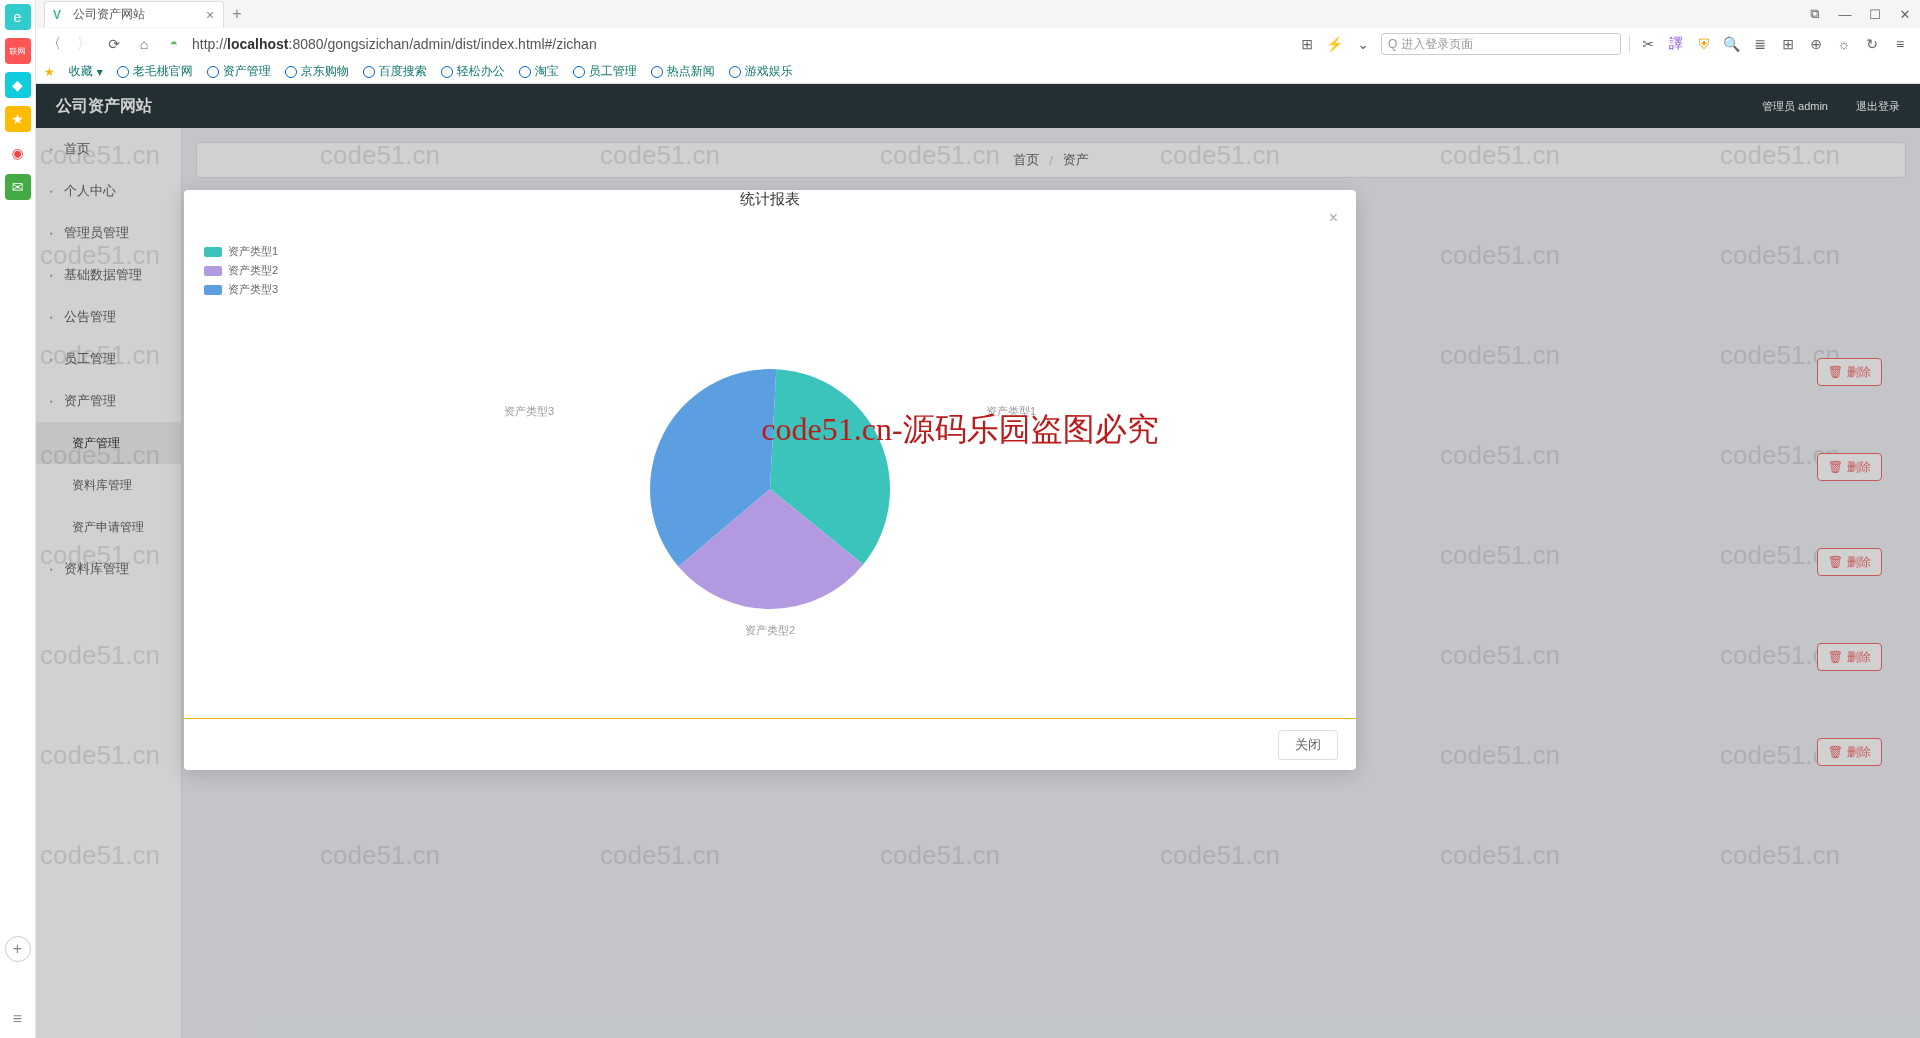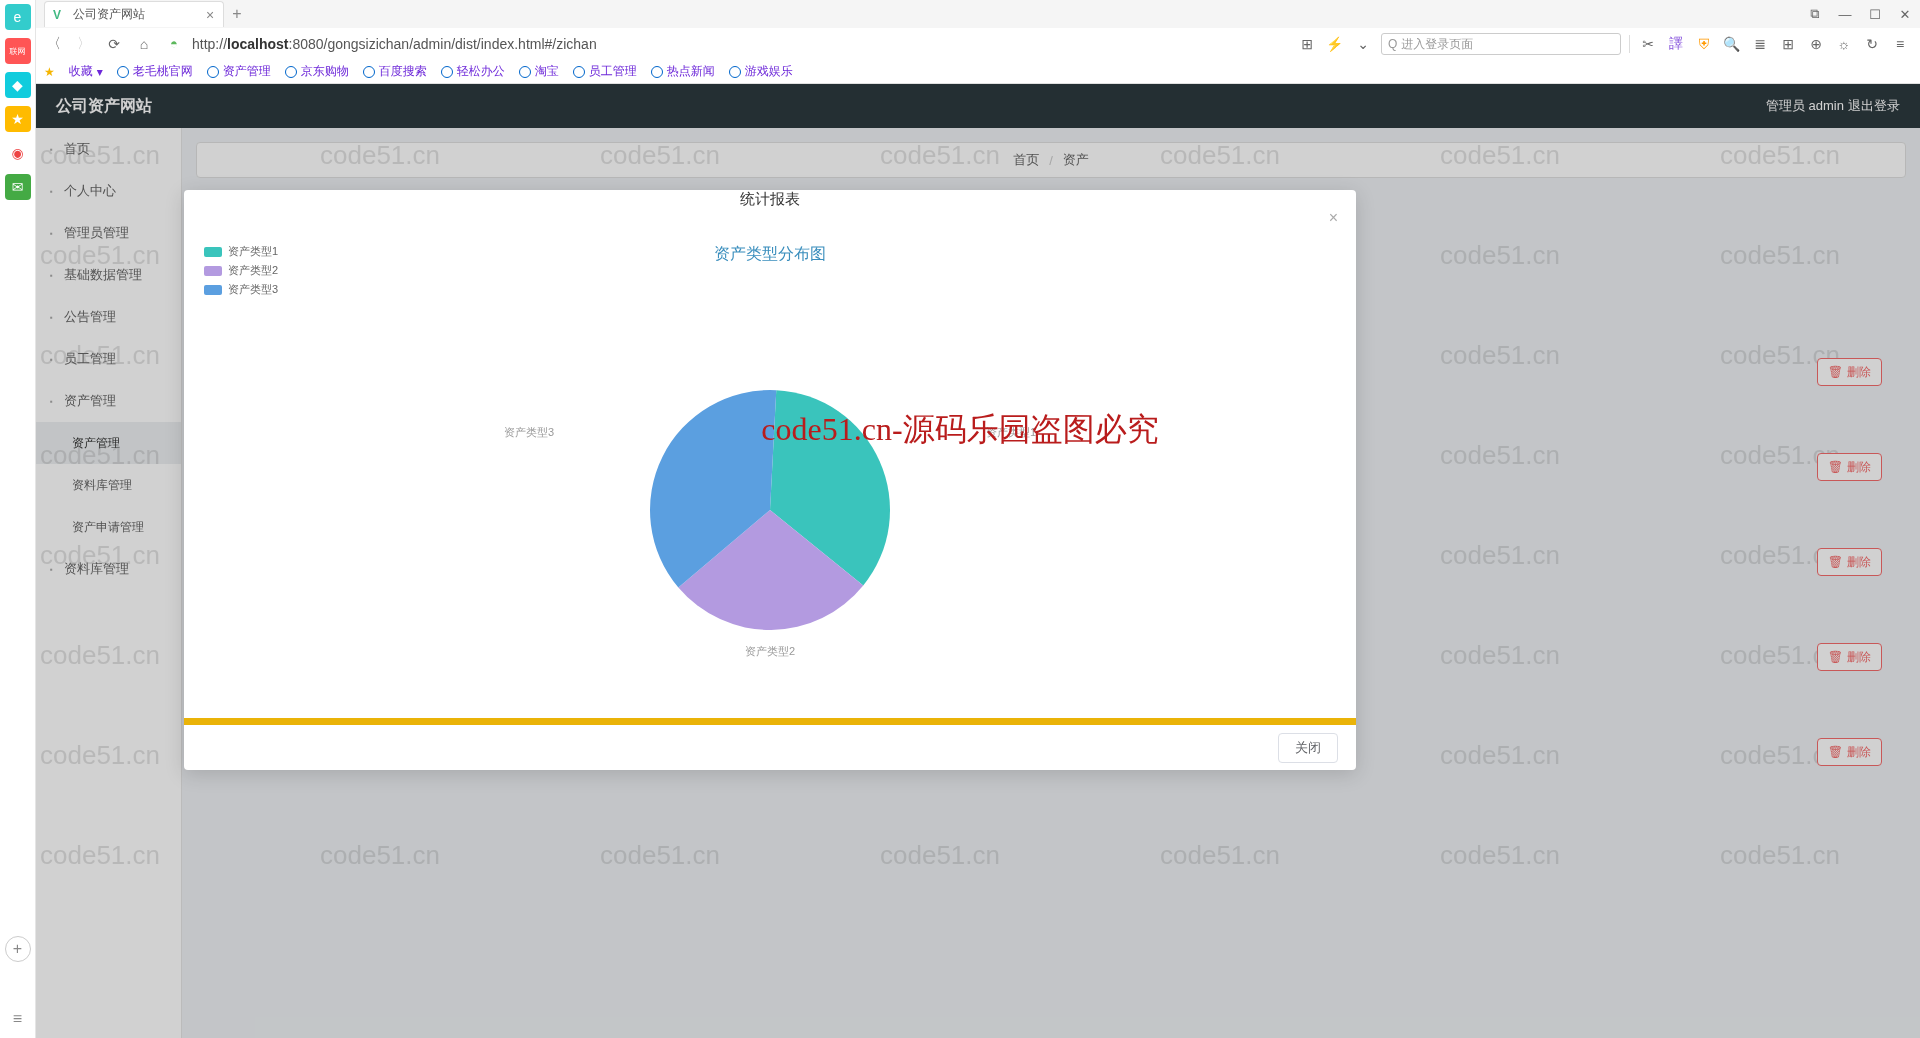--- a/index.html
+++ b/index.html
@@ -22,55 +22,55 @@
     .url-bar { flex: 0 0 auto; width: 660px; height: 24px; border: none; display: flex; align-items: center; padding: 0 6px; gap: 6px; }
     .url-shield { width: 16px; height: 16px; color: #5cb85c; font-size: 13px; }
     .url-text { font-size: 14px; color: #555; }
     .url-text .bold { font-weight: bold; color: #333; }
     .nav-right { margin-left: auto; display: flex; align-items: center; gap: 8px; }
     .nav-right .sep { width: 1px; height: 18px; background: #ddd; }
     .nav-right .ric { width: 20px; height: 20px; display: flex; align-items: center; justify-content: center; color: #666; font-size: 14px; cursor: pointer; }
     .search-box { width: 240px; height: 22px; border: 1px solid #ccc; border-radius: 3px; display: flex; align-items: center; padding: 0 6px; gap: 4px; font-size: 12px; color: #999; }
     
     .bookmark-bar { height: 24px; display: flex; align-items: center; padding: 0 10px 0 44px; gap: 14px; background: #fff; font-size: 12px; border-bottom: 1px solid #e0e0e0; }
-    .bookmark-bar .bm { display: flex; align-items: center; gap: 4px; color: #6d28d9; cursor: pointer; }
+    .bookmark-bar .bm { display: flex; align-items: center; gap: 4px; color: #0f766e; cursor: pointer; }
     .bookmark-bar .bm .dot { width: 12px; height: 12px; border: 1px solid #0066cc; border-radius: 50%; }
     .bookmark-bar .star { color: #f5b500; }
     
     
     .os-sidebar { position: absolute; left: 0; top: 0; width: 36px; height: 1038px; background: #fff; border-right: 1px solid #e5e5e5; z-index: 1; display: flex; flex-direction: column; align-items: center; padding-top: 4px; gap: 8px; }
     .os-sidebar .osi { width: 26px; height: 26px; border-radius: 4px; display: flex; align-items: center; justify-content: center; font-size: 14px; color: #fff; }
     .os-sidebar .plus-btn { margin-top: auto; margin-bottom: 40px; width: 26px; height: 26px; border: 1px solid #ccc; border-radius: 50%; display: flex; align-items: center; justify-content: center; color: #888; font-size: 16px; }
     .os-sidebar .menu-btn { margin-bottom: 10px; color: #888; font-size: 16px; }
     
     
     .app { position: absolute; top: 84px; left: 36px; right: 0; bottom: 0; background: #eef1f4; }
     .app-header { height: 44px; background: #2d3a3f; color: #fff; display: flex; align-items: center; padding: 0 20px; }
     .app-title { font-size: 16px; font-weight: bold; }
-    .app-header-right { margin-left: auto; display: flex; gap: 4px; font-size: 13px; text-align: center; }
+    .app-header-right { margin-left: auto; display: flex; gap: 28px; font-size: 11px; text-align: center; }
     .app-header-right span { cursor: pointer; }
     
     .app-body { display: flex; height: calc(100% - 44px); }
     .app-sidebar { width: 146px; background: #fff; border-right: 1px solid #e5e5e5; }
     .menu-item { height: 42px; display: flex; align-items: center; padding-left: 28px; font-size: 13px; color: #666; cursor: pointer; position: relative; }
     .menu-item.sub { padding-left: 36px; font-size: 12px; }
     .menu-item.active { background: #edf0f2; color: #333; }
     .menu-item::before { content: "▪"; position: absolute; left: 14px; font-size: 8px; color: #aaa; }
     .menu-item.sub::before { display: none; }
     
     .app-main { flex: 1; padding: 14px; position: relative; }
     .breadcrumb-box { height: 36px; background: #fff; border: 1px solid #e0e0e0; border-radius: 4px; display: flex; align-items: center; justify-content: center; font-size: 13px; color: #666; gap: 10px; }
     
     
     .modal-overlay { position: absolute; inset: 0; background: rgba(0,0,0,0.18); z-index: 10; }
     .modal { position: absolute; left: 184px; top: 190px; width: 1172px; height: 580px; background: #fff; border-radius: 4px; box-shadow: 0 4px 20px rgba(0,0,0,0.15); z-index: 11; display: flex; flex-direction: column; }
     .modal-header { height: 44px; padding: 0 18px; display: flex; align-items: center; font-size: 15px; color: #333; flex-direction: column; }
     .modal-close { margin-left: auto; color: #aaa; font-size: 16px; cursor: pointer; }
     .modal-body { flex: 1; position: relative; padding: 10px 20px; }
-    .modal-footer { height: 52px; border-top: 7px solid #eab308; display: flex; align-items: center; justify-content: flex-end; padding: 0 18px; }
+    .modal-footer { height: 52px; border-top: 1px solid #eab308; display: flex; align-items: center; justify-content: flex-end; padding: 0 18px; }
     .btn-plain { height: 30px; padding: 0 16px; border: 1px solid #dcdfe6; border-radius: 4px; background: #fff; color: #606266; font-size: 13px; cursor: pointer; display: flex; align-items: center; }
     
     
     .chart-title { text-align: center; font-size: 16px; color: #3a8ebd; margin-bottom: 8px; }
     .chart-legend { position: absolute; left: 20px; top: 10px; font-size: 11px; color: #666; }
     .chart-legend .lg { display: flex; align-items: center; gap: 6px; margin-bottom: 4px; }
     .chart-legend .sw { width: 18px; height: 10px; border-radius: 2px; }
     .pie-wrap { display: flex; justify-content: center; margin-top: 120px; position: relative; }
     .pie-label { position: absolute; font-size: 11px; color: #999; }
     .pie-label.l1 { right: 300px; top: 40px; }
@@ -266,21 +266,20 @@
         </div>
       <div class="lg">
           <span class="sw" style="background:#b39ae0"></span>
           <span>资产类型2</span>
         </div>
       <div class="lg">
           <span class="sw" style="background:#5b9fe0"></span>
           <span>资产类型3</span>
         </div>
     </div>
-    <div class="chart-title">资产类型分布图</div>
     <div class="pie-wrap">
       <svg id="pie-svg" width="250" height="250" viewBox="-125 -125 250 250">
           <path d="M 0 0 L 6.280314749153276 -119.83554417054886 A 120 120 0 0 1 93.25751537483652 75.51844692598047 Z" fill="#3ac4bc"></path>
           <path d="M 0 0 L 93.25751537483652 75.51844692598047 A 120 120 0 0 1 -91.65552343615707 77.45492252687406 Z" fill="#b39ae0"></path>
           <path d="M 0 0 L -91.65552343615707 77.45492252687406 A 120 120 0 0 1 6.280314749153273 -119.83554417054886 Z" fill="#5b9fe0"></path>
         </svg>
       <div class="pie-label l1">资产类型1</div>
       <div class="pie-label l2">资产类型2</div>
       <div class="pie-label l3">资产类型3</div>
     </div>

